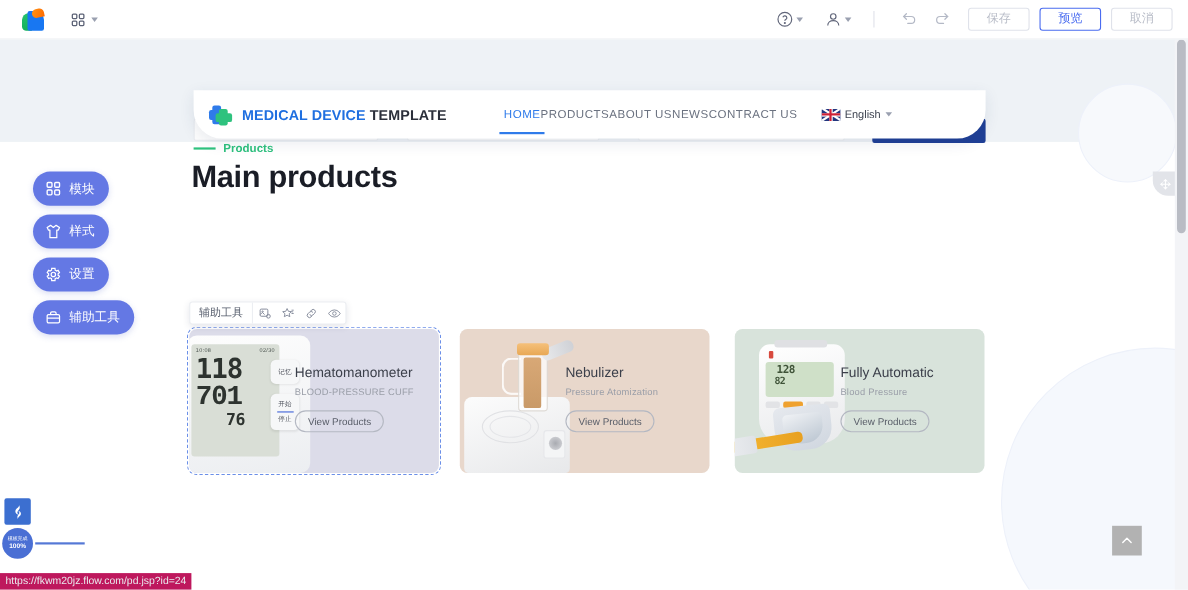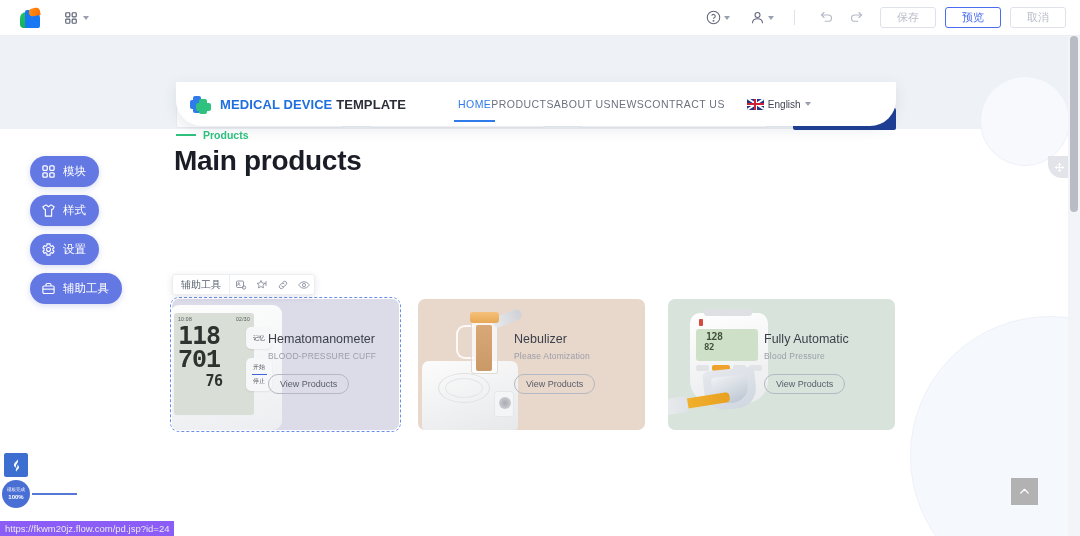--- a/index.html
+++ b/index.html
@@ -430,21 +430,21 @@
   .bl-badge .b2 { font-size: 6px; font-weight: 700; margin-top: 1px; }
   .bl-line {
     position: absolute; left: 32px; top: 493px;
     width: 45px; height: 1.5px; background: #5578d6; z-index: 45;
   }
 
   
   .status-url {
     position: absolute; left: 0; bottom: 0;
     height: 15px; padding: 0 5px; line-height: 15px;
-    background: #8b5cf6; color: #e9eaee; font-size: 9.5px;
+    background: #be185d; color: #e9eaee; font-size: 9.5px;
     z-index: 70; white-space: nowrap;
     font-family: "Liberation Sans", sans-serif;
   }
 
   
   .to-top {
     position: absolute; left: 1011px; top: 478px;
     width: 27px; height: 27px; background: #b2b2b2;
     display: flex; align-items: center; justify-content: center;
     z-index: 44; cursor: pointer;
@@ -700,21 +700,21 @@
             </div>
         </div>
         <div class="neb-handle"></div>
         <div class="neb-cup"></div>
         <div class="neb-liquid"></div>
         <div class="neb-tube"></div>
         <div class="neb-cap"></div>
       </div>
       <div class="pc-text">
         <div class="pc-title">Nebulizer</div>
-        <div class="pc-sub">Please Atomization</div>
+        <div class="pc-sub">Pressure Atomization</div>
         <div class="pc-btn">View Products</div>
       </div>
     </div>
 
     <div class="pcard c3">
       <div>
         <div class="wb-body">
           <div class="wb-top-tab"></div>
           <div class="wb-red"></div>
           <div class="wb-screen">

